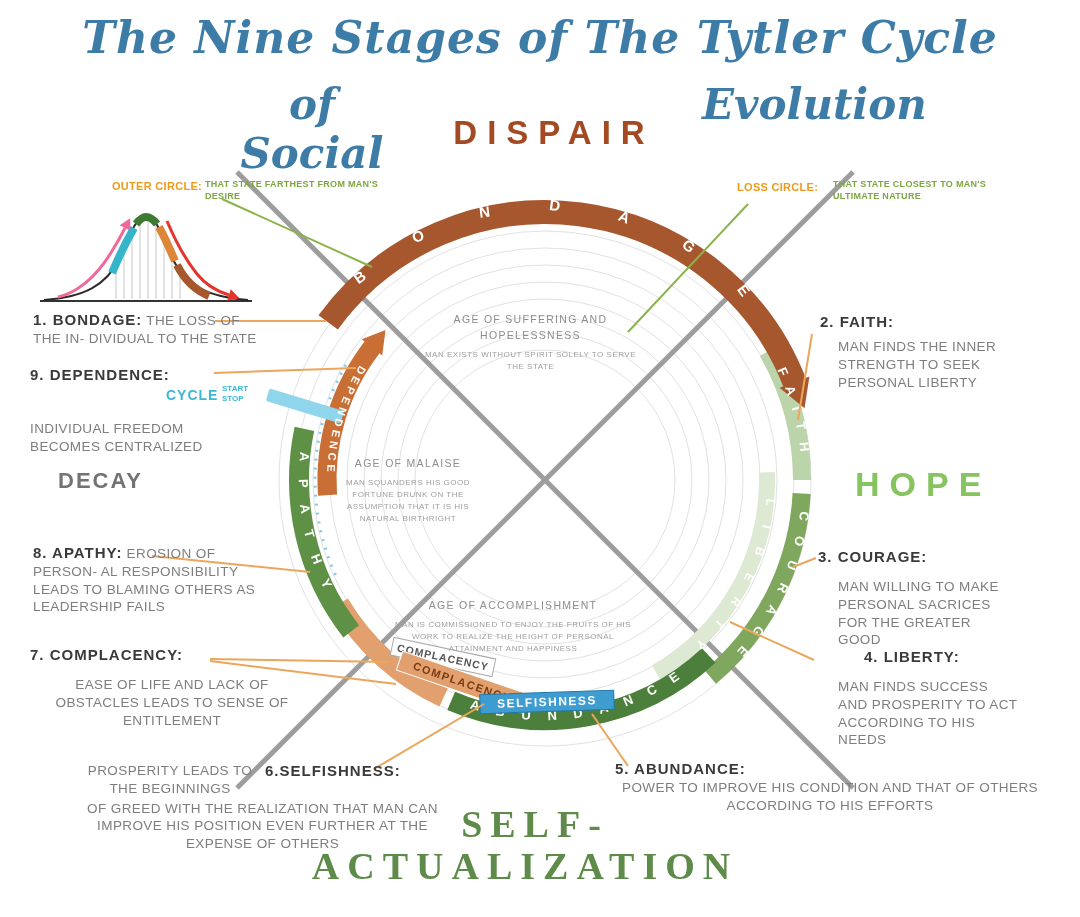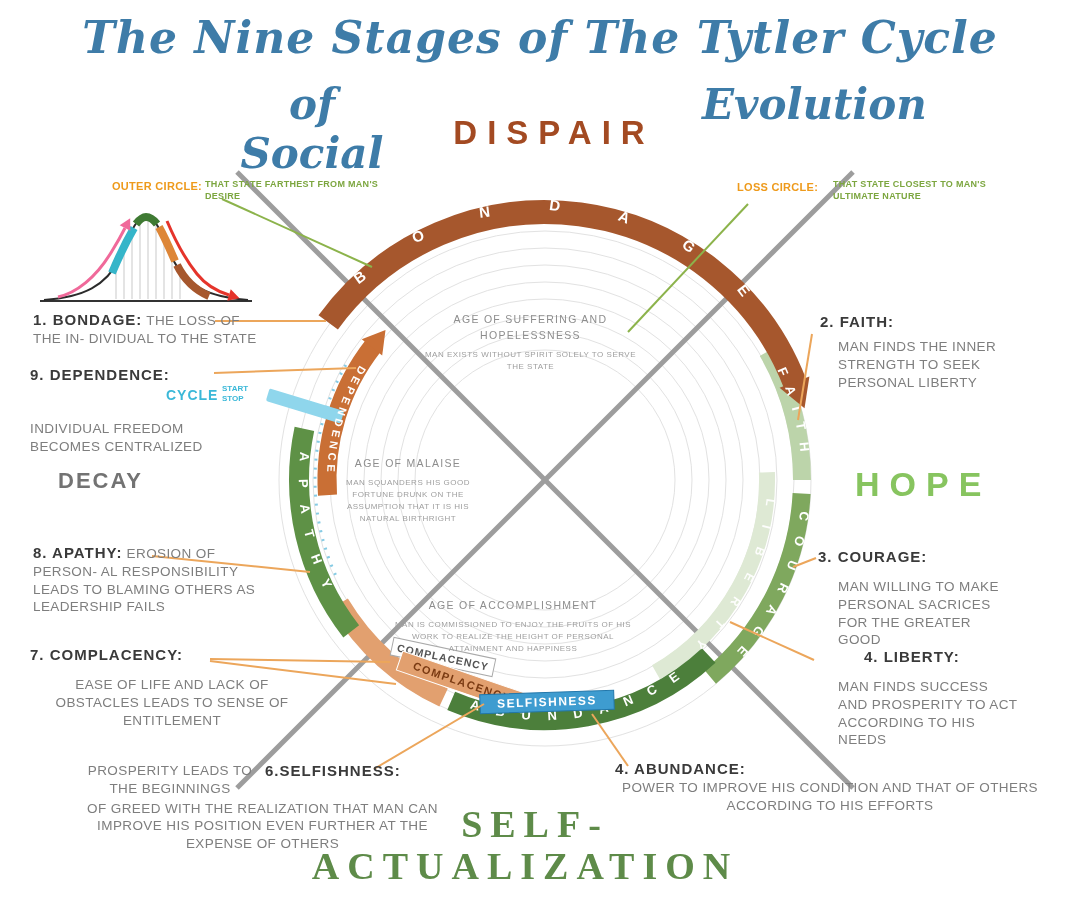--- a/index.html
+++ b/index.html
@@ -192,21 +192,21 @@
 <div class="abs lbl-bd" style="left:838px;top:338px;width:175px;">MAN FINDS THE INNER STRENGTH TO SEEK PERSONAL LIBERTY</div>
 
 <div class="abs lbl-hd" style="left:818px;top:548px;">3. COURAGE:</div>
 <div class="abs lbl-bd" style="left:838px;top:578px;width:175px;">MAN WILLING TO MAKE PERSONAL SACRICES FOR THE GREATER GOOD</div>
 
 <div class="abs lbl-hd" style="left:820px;top:648px;margin-left:44px;">4. LIBERTY:</div>
 <div class="abs lbl-bd" style="left:838px;top:678px;width:180px;">MAN FINDS SUCCESS AND PROSPERITY TO ACT ACCORDING TO HIS NEEDS</div>
 
 <div class="abs" style="left:615px;top:760px;width:440px;">
   <div class="row">
-    <div class="lbl-hd">4. ABUNDANCE:</div>
+    <div class="lbl-hd">5. ABUNDANCE:</div>
   </div>
   <div class="lbl-bd ctr" style="width:430px;margin-top:2px;">POWER TO IMPROVE HIS CONDITION AND THAT OF OTHERS ACCORDING TO HIS EFFORTS</div>
 </div>
 
 <div class="abs q" style="left:418px;top:312px;width:225px;">
   <div class="q-title">AGE OF SUFFERING AND HOPELESSNESS</div>
   <div class="q-body">MAN EXISTS WITHOUT SPIRIT SOLELY TO SERVE THE STATE</div>
 </div>
 <div class="abs q" style="left:338px;top:456px;width:140px;">
   <div class="q-title">AGE OF MALAISE</div>

